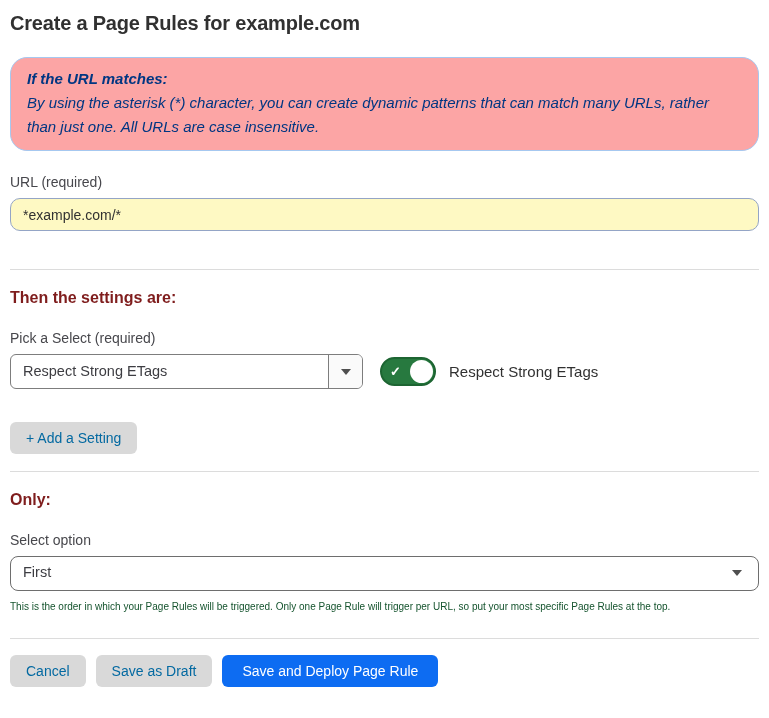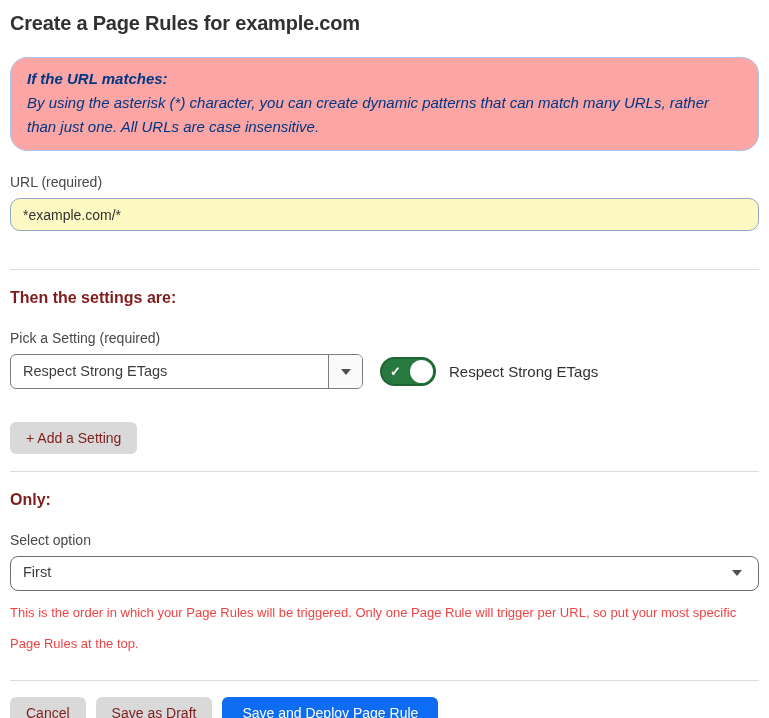--- a/index.html
+++ b/index.html
@@ -154,21 +154,21 @@
     border: none;
     border-radius: 6px;
     font-family: "Liberation Sans", sans-serif;
     font-size: 14px;
     cursor: pointer;
     line-height: 32px;
     padding: 0 16px;
   }
   .btn-gray {
     background: #d9d9d9;
-    color: #7f1d1d;
+    color: #0369a1;
   }
   .btn-blue {
     background: #0d6cf2;
     color: #ffffff;
     padding: 0 20px;
   }
   .add-setting-btn { margin-top: 33px; }
 
   .order-select {
     position: relative;
@@ -187,23 +187,23 @@
     padding: 0 12px;
   }
   .order-select .tri-down {
     position: absolute;
     right: 16px;
     top: 13px;
   }
 
   .help-text {
     margin-top: 6px;
-    font-size: 13px;
-    line-height: 31px;
-    color: #ef4444;
+    font-size: 10px;
+    line-height: 20px;
+    color: #14532d;
   }
 
   .footer {
     margin-top: 16px;
     display: flex;
     gap: 10px;
   }
 </style>
 </head>
 <body>
@@ -217,21 +217,21 @@
     <div class="info-body">By using the asterisk (*) character, you can create dynamic patterns that can match many URLs, rather than just one. All URLs are case insensitive.</div>
   </div>
 
   <div class="field-label">URL (required)</div>
   <input class="url-input" type="text" value="*example.com/*" style="">
 
   <hr class="divider divider-1">
 
   <div class="section-heading">Then the settings are:</div>
 
-  <div class="field-label">Pick a Setting (required)</div>
+  <div class="field-label">Pick a Select (required)</div>
 
   <div class="setting-row">
     <div class="setting-select">
       <div class="setting-select-text">Respect Strong ETags</div>
       <div class="setting-select-arrow">
         <span class="tri-down"></span>
       </div>
     </div>
 
     <div class="toggle">

